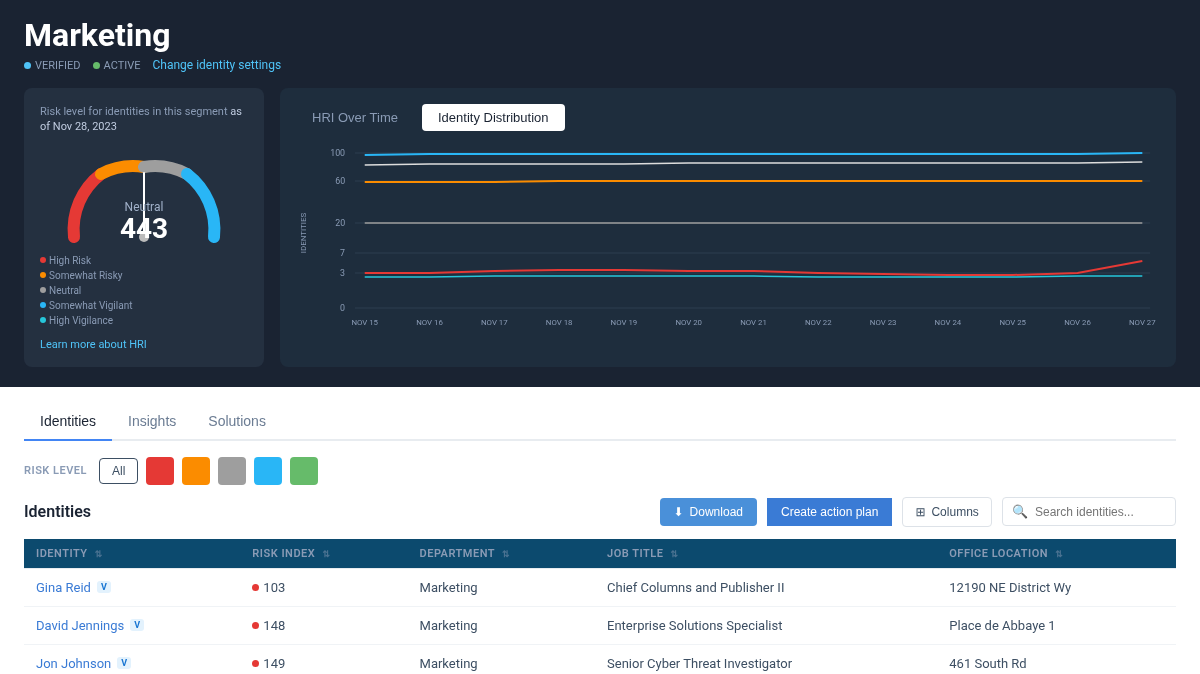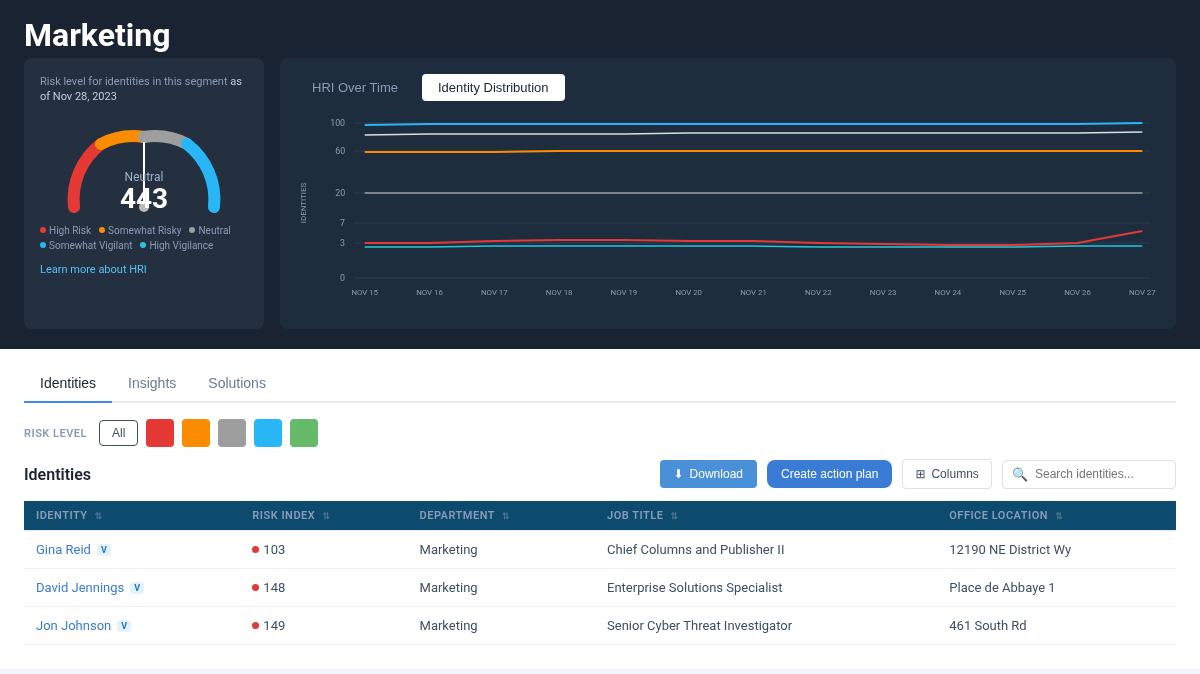--- a/index.html
+++ b/index.html
@@ -98,20 +98,21 @@
       line-height: 1.1;
     }
 
     .hri-legend {
       display: flex;
       flex-wrap: wrap;
       gap: 4px 8px;
       margin-top: 8px;
       font-size: 10px;
       color: #8a9bb5;
+      flex-direction: column;
     }
     .legend-item {
       display: flex;
       align-items: center;
       gap: 3px;
     }
     .legend-dot {
       width: 6px;
       height: 6px;
       border-radius: 50%;
@@ -254,21 +255,21 @@
       cursor: pointer;
       display: flex;
       align-items: center;
       gap: 6px;
     }
     .btn-create {
       background: #3a7bd5;
       color: white;
       border: none;
       padding: 7px 14px;
-      border-radius: 8px;
+      border-radius: 0;
       font-size: 12px;
       cursor: pointer;
     }
     .btn-columns {
       background: white;
       color: #3d4f63;
       border: 1px solid #dde2e8;
       padding: 7px 12px;
       border-radius: 4px;
       font-size: 12px;
@@ -349,20 +350,31 @@
     .risk-index-cell {
       display: flex;
       align-items: center;
     }
   </style>
 </head>
 <body>
 
 <div class="top-section">
   <h1 class="page-title">Marketing</h1>
+  <div class="status-row">
+    <span class="status-dot">
+      <span class="dot dot-verified"></span>
+      <span style="font-size:11px;color:#8a9bb5;">VERIFIED</span>
+    </span>
+    <span class="status-dot">
+      <span class="dot dot-active"></span>
+      <span style="font-size:11px;color:#8a9bb5;">ACTIVE</span>
+    </span>
+    <a class="change-link">Change identity settings</a>
+  </div>
 
   <div class="cards-row">
 
     <div class="hri-card">
       <div class="hri-subtitle">
         Risk level for identities in this segment <span>as of Nov 28, 2023</span>
       </div>
 
       <div class="gauge-container">
         <svg viewBox="0 0 180 100">

